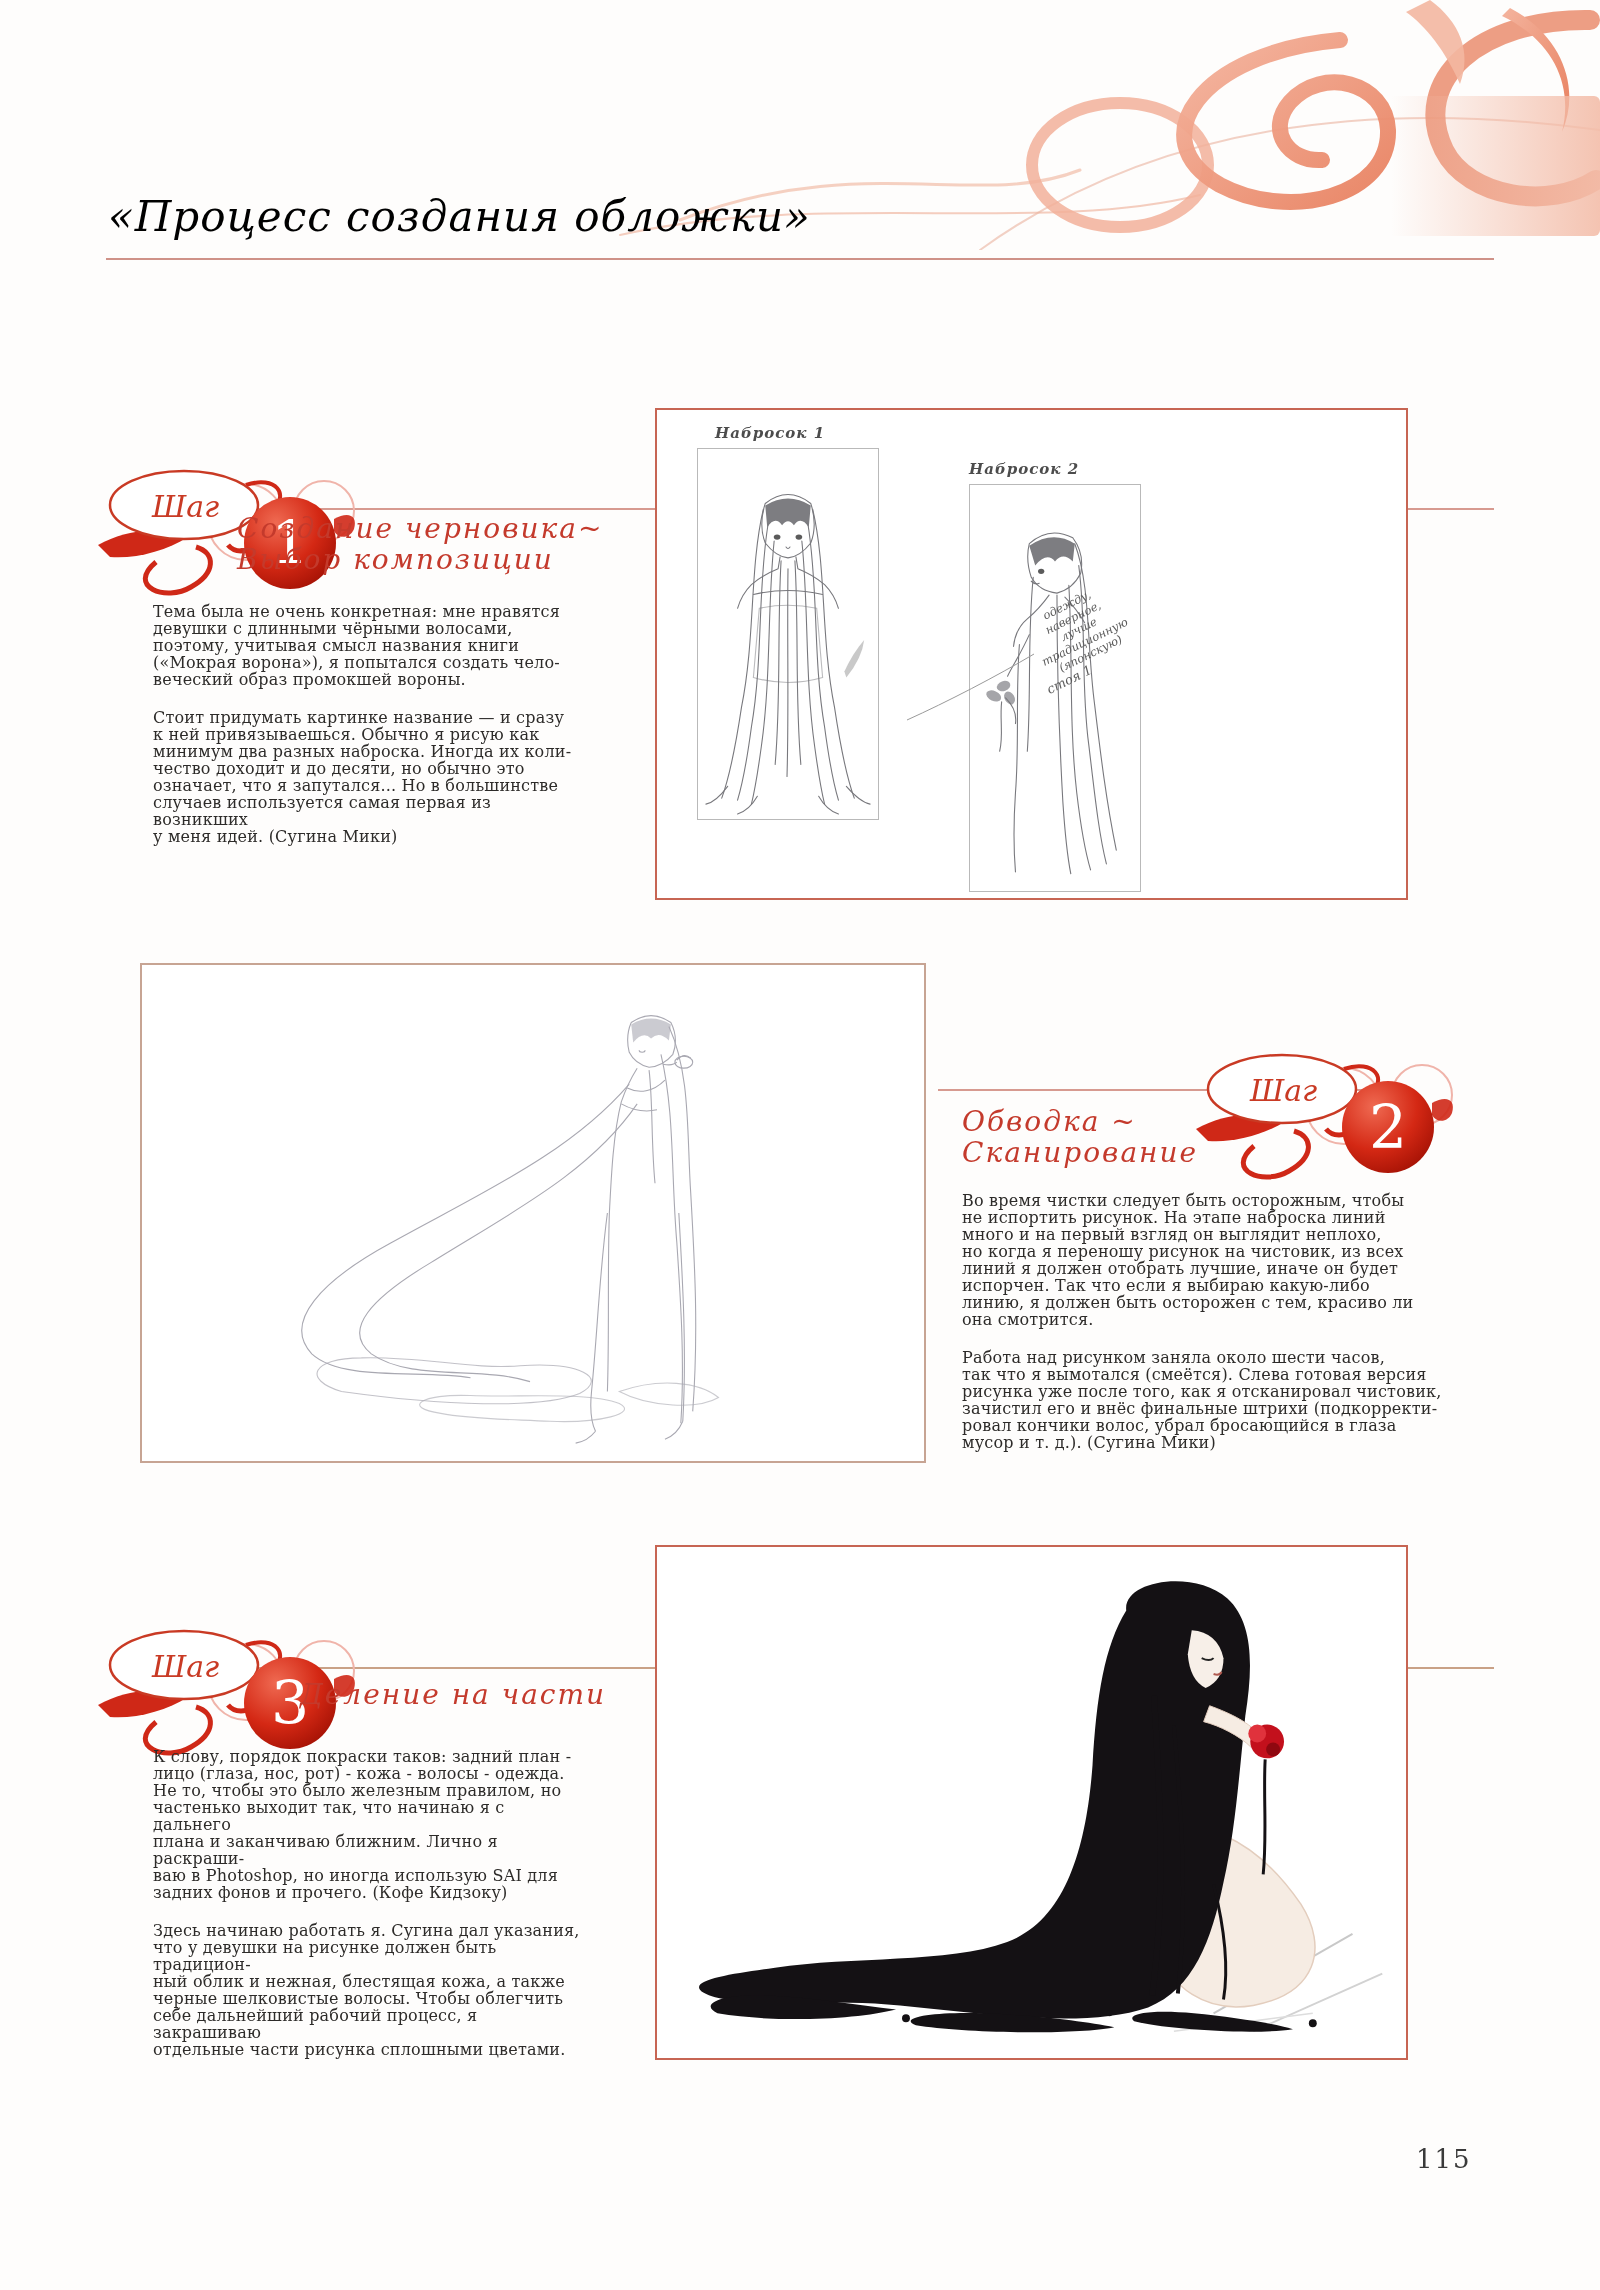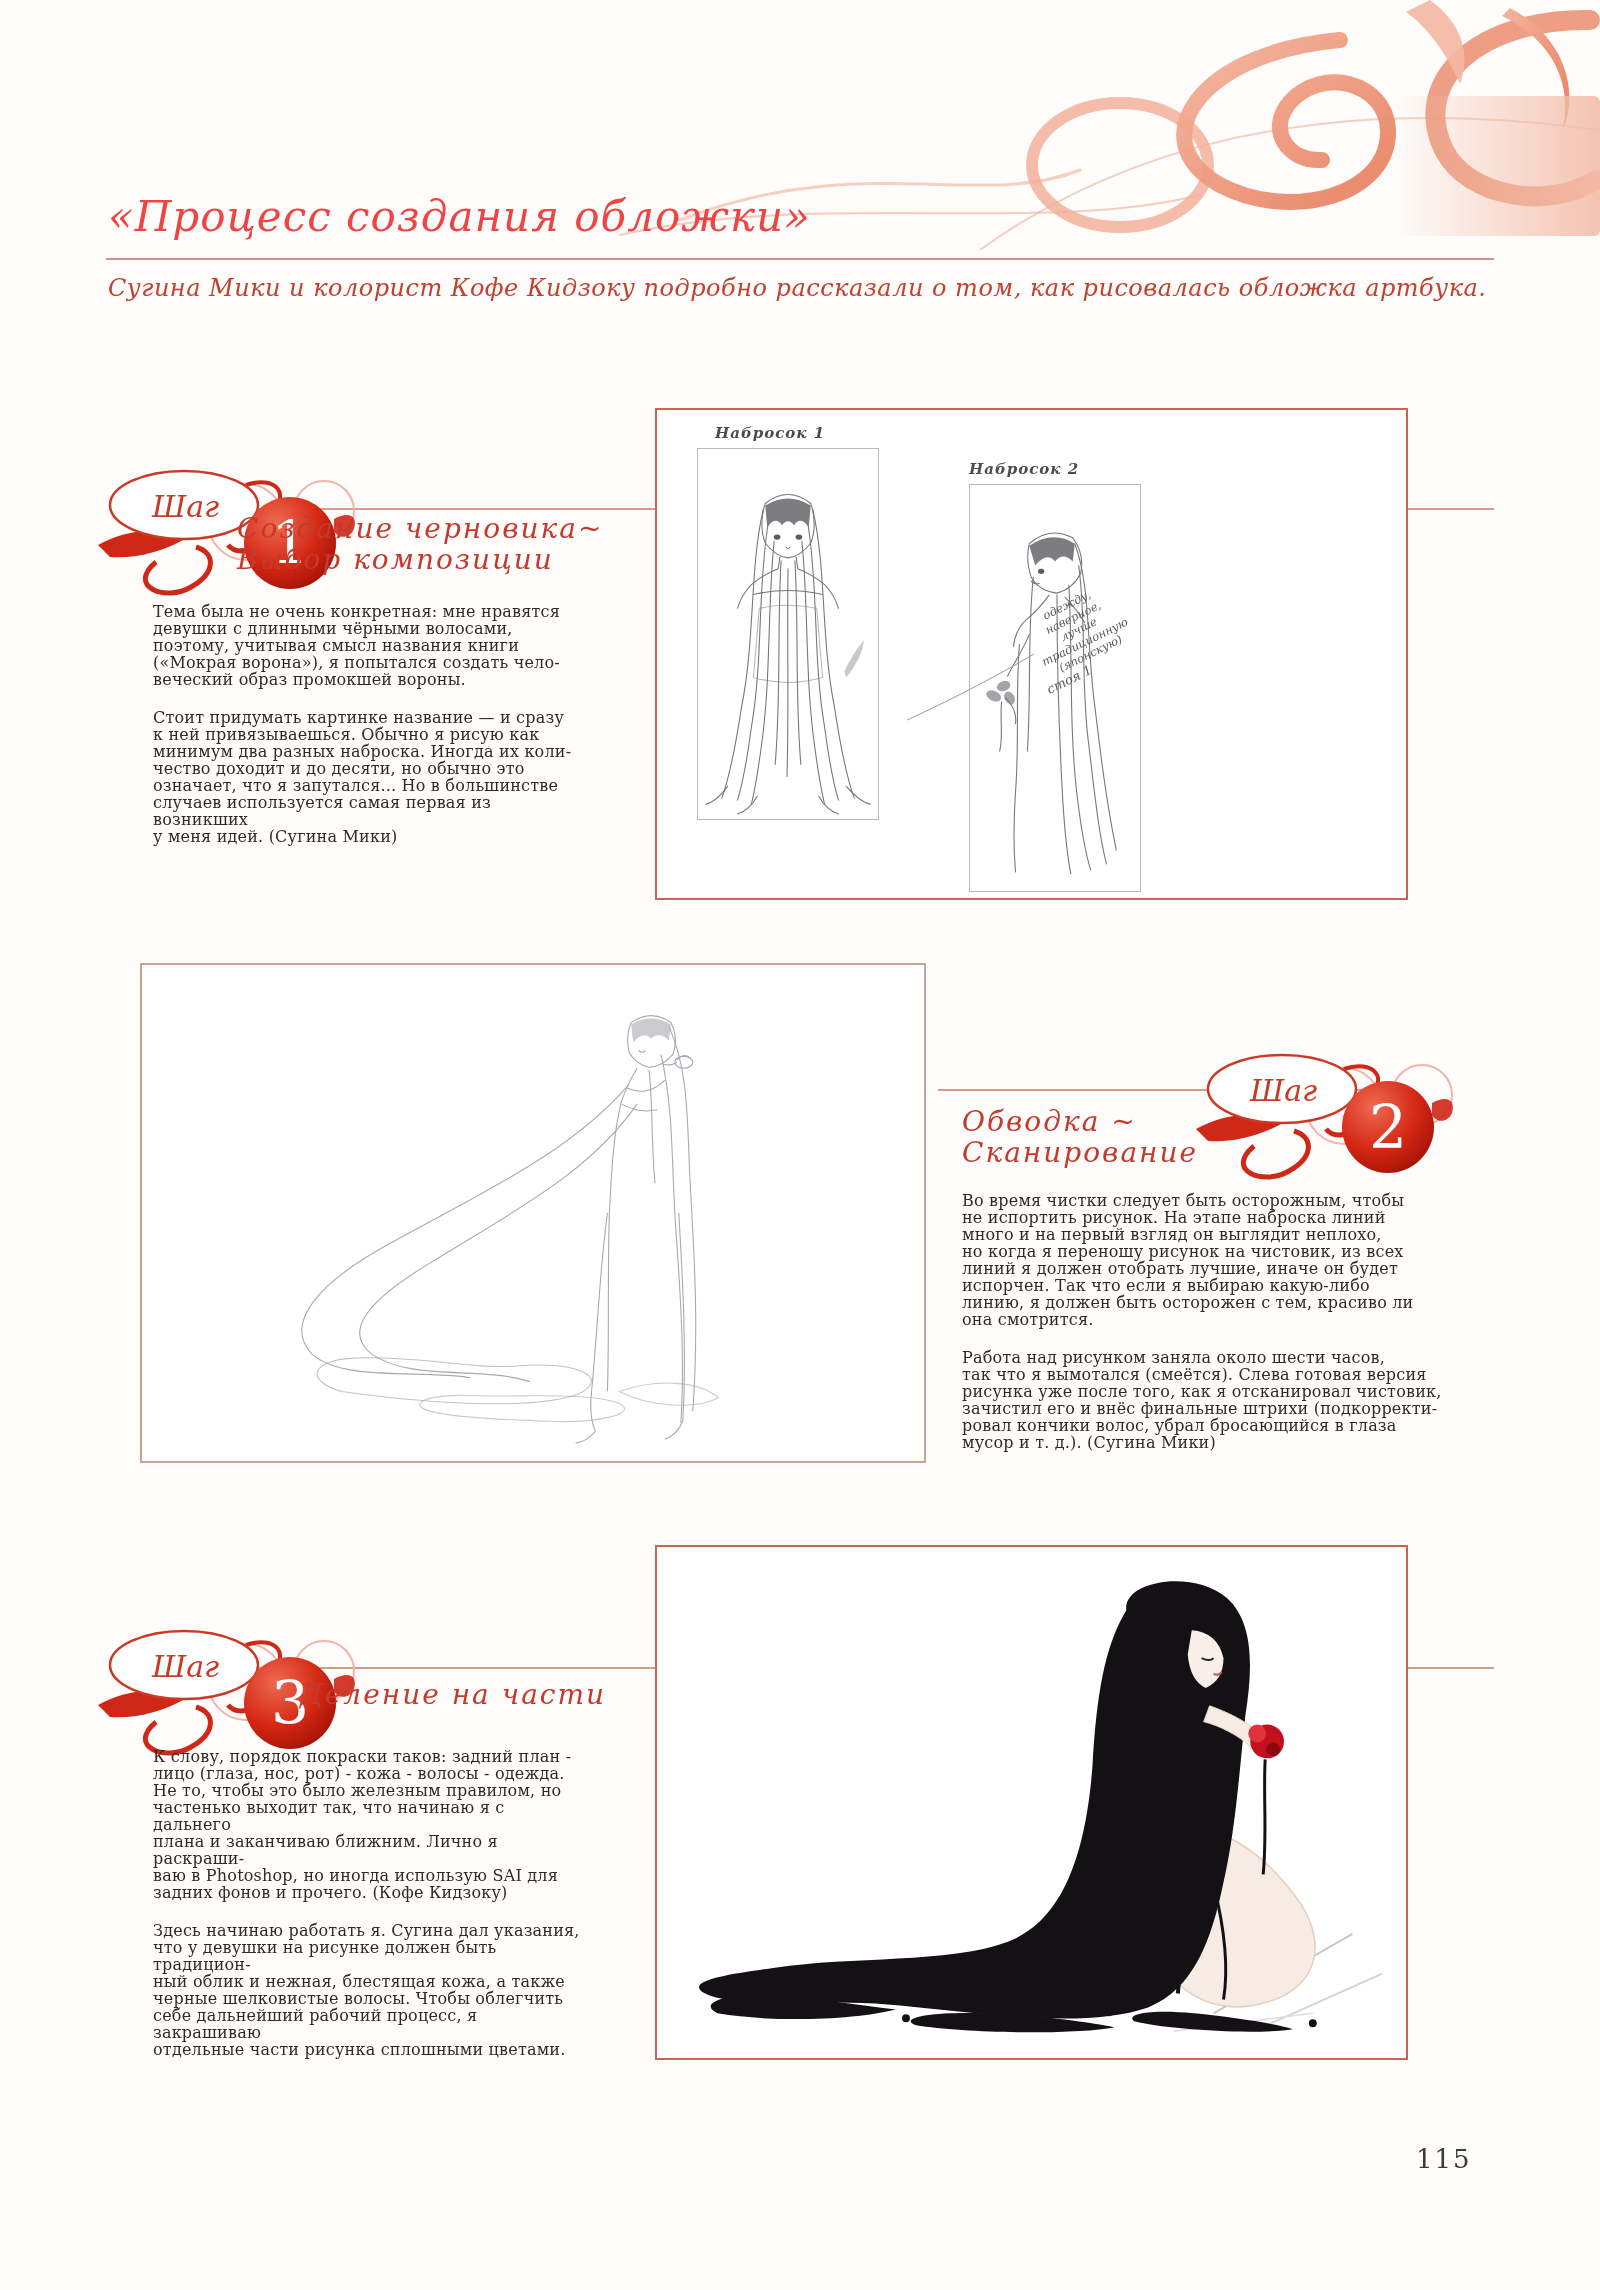--- a/index.html
+++ b/index.html
@@ -14,21 +14,21 @@
   .ornament { position:absolute; left:560px; top:0; width:1040px; height:250px; }
   .edge-glow {
     position:absolute; right:0; top:96px; width:220px; height:140px;
     background:linear-gradient(to left,#f3bda9 0%, rgba(243,189,169,0) 95%);
     opacity:.9; border-radius:6px;
   }
 
   
   .title {
     position:absolute; left:108px; top:192px;
-    font-size:42px; font-style:italic; color:#ef4444; letter-spacing:1px;
+    font-size:42px; font-style:italic; color:#000000; letter-spacing:1px;
     white-space:nowrap;
   }
   .title-rule {
     position:absolute; left:106px; top:258px; width:1388px; height:2px;
     background:#cf9288;
   }
   .subtitle {
     position:absolute; left:108px; top:274px;
     font-size:24px; font-style:italic; color:#c2402f; letter-spacing:.5px;
     white-space:nowrap;
@@ -123,21 +123,20 @@
         <path d="M1030,20 C920,18 850,80 884,150 C908,198 990,210 1036,180" stroke="#eb9477" stroke-width="20" opacity="0.9"></path>
         <path d="M950,8 C1000,34 1022,86 1002,132 C1014,84 992,40 942,16 Z" fill="url(#ornA)" stroke="none"></path>
         <path d="M870,0 C900,22 912,52 900,84 C886,52 866,26 846,12 Z" fill="#f3b7a1" stroke="none" opacity="0.9"></path>
       </g>
     </svg>
   </div>
   <div class="edge-glow"></div>
 
   <div class="title">«Процесс создания обложки»</div>
   <div class="title-rule"></div>
-  <div class="subtitle">Сугина Мики и колорист Кофе Кидзоку подробно рассказали о том, как рисовалась обложка артбука.</div>
 
   <div class="rule rule-1"></div>
   <div class="rule rule-2"></div>
   <div class="rule rule-3"></div>
 
   <div class="badge badge-1">
     <svg viewBox="0 0 340 140">
       <defs>
         <radialGradient id="gball1" cx="35%" cy="28%" r="85%">
           <stop offset="0%" stop-color="#ef6a52"></stop>

